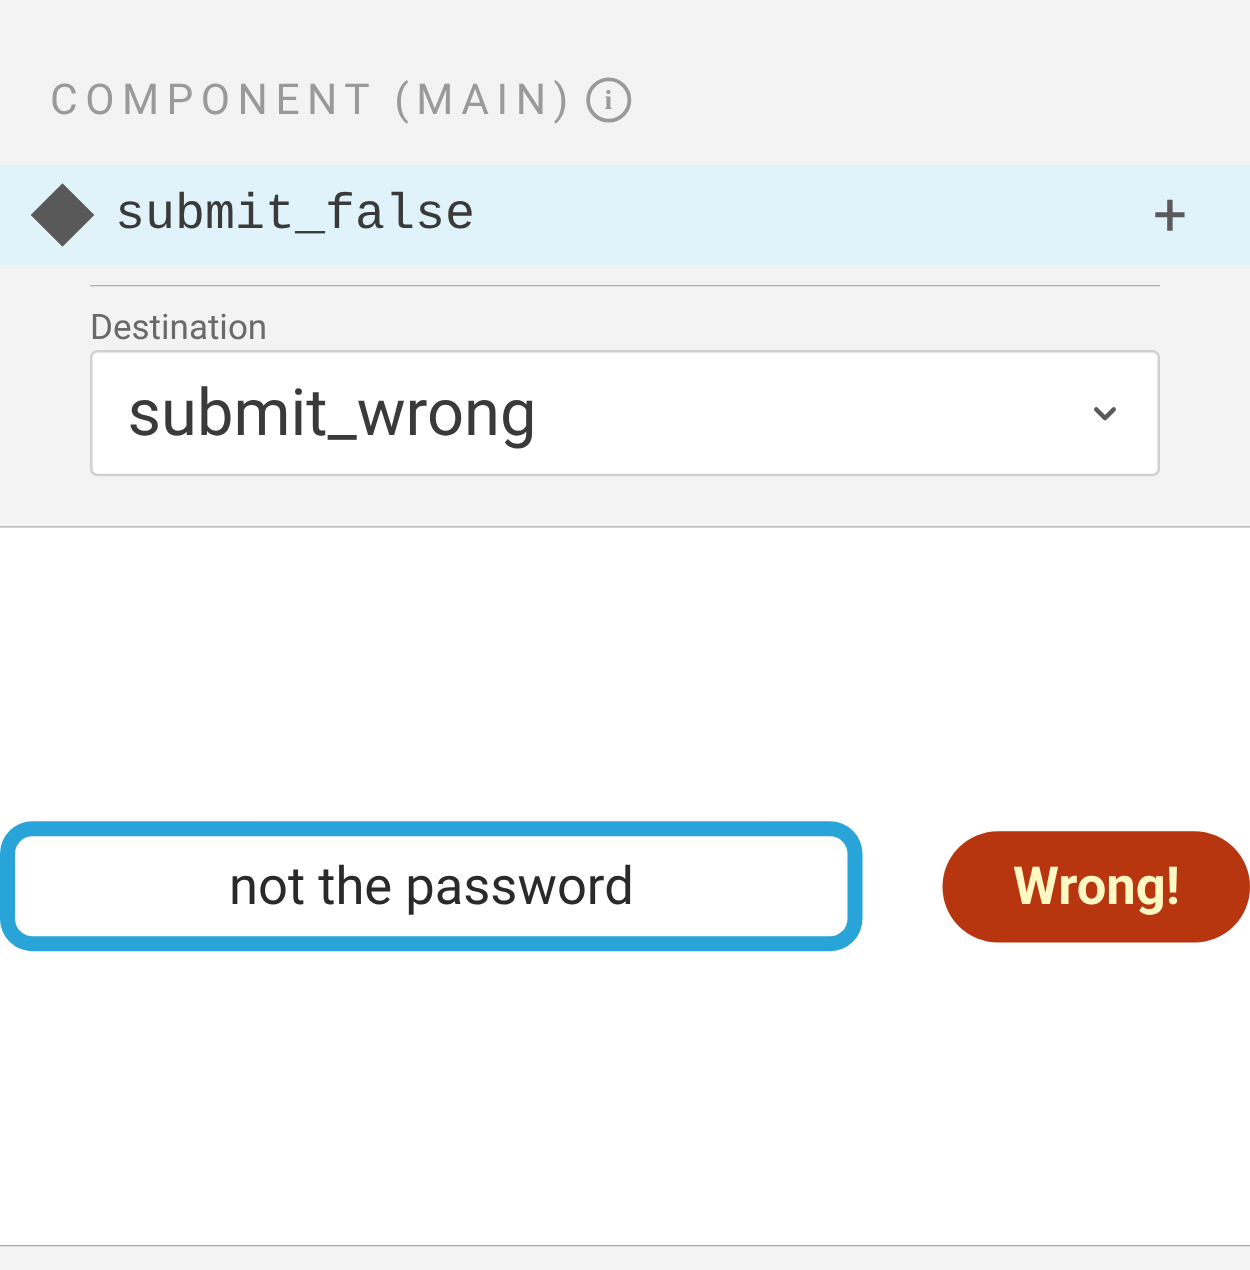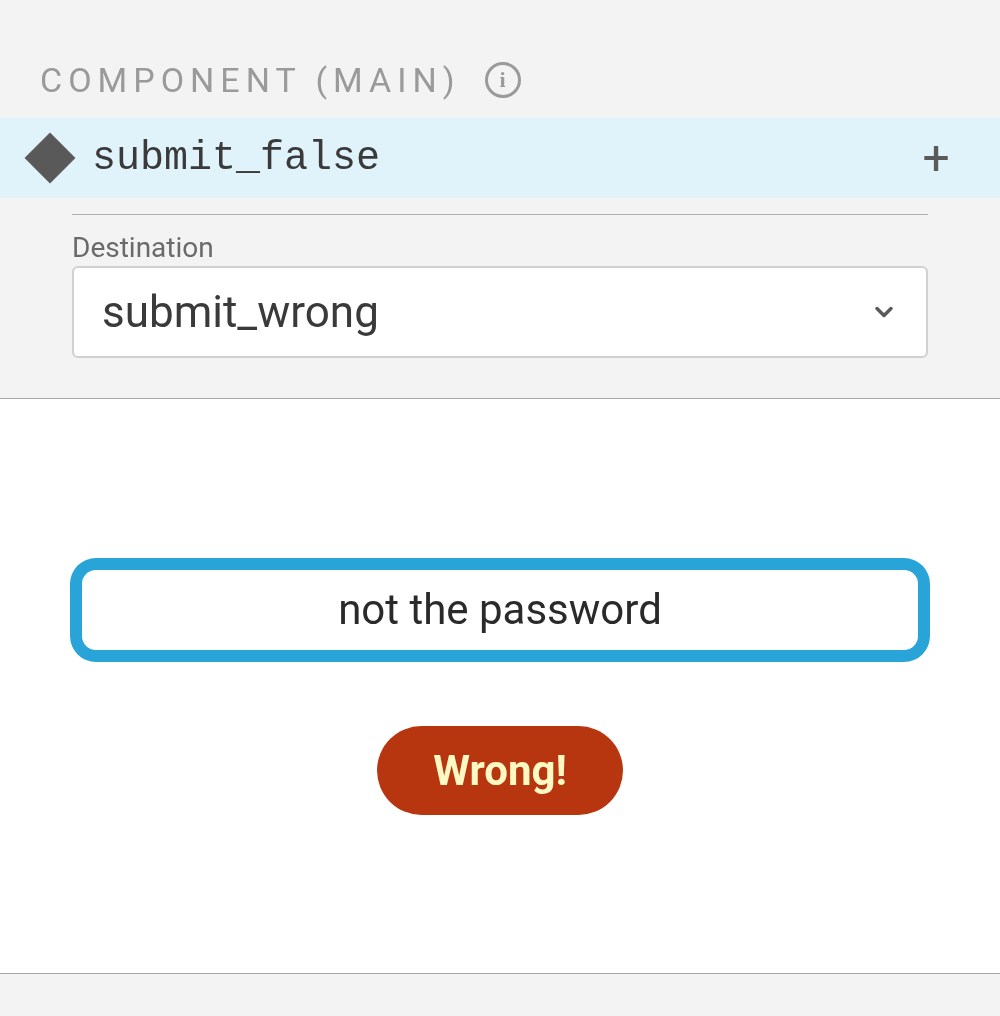--- a/index.html
+++ b/index.html
@@ -4,22 +4,22 @@
 <style>
   * { box-sizing: border-box; margin: 0; padding: 0; }
   html, body { width: 1000px; height: 1016px; font-family: -apple-system, BlinkMacSystemFont, "Segoe UI", Roboto, "Helvetica Neue", Arial, sans-serif; }
   body { background: #f3f3f3; }
 
   .top-panel { padding-top: 60px; }
 
   .section-header {
     display: flex;
     align-items: center;
-    gap: 24px;
-    padding: 0 0 18px 40px;
+    gap: 8px;
+    padding: 0 0 32px 40px;
     text-align: center;
   }
   .section-header-label {
     font-size: 34px;
     font-weight: 400;
     letter-spacing: 6px;
     color: #9a9a9a;
   }
   .info-circle {
     width: 36px; height: 36px;
@@ -78,37 +78,37 @@
   .select-box {
     background: #ffffff;
     border: 2px solid #d0d0d0;
     border-radius: 6px;
     display: flex;
     align-items: center;
     padding: 18px 28px;
     cursor: pointer;
   }
   .select-value {
-    font-size: 44px;
+    font-size: 52px;
     color: #3a3a3a;
     flex: 1;
   }
   .chevron {
     width: 28px; height: 28px;
     display: flex; align-items: center; justify-content: center;
   }
   .chevron svg { width: 28px; height: 28px; }
 
   .preview-panel {
     background: #ffffff;
     border-top: 1px solid #a8a8a8;
     border-bottom: 1px solid #a8a8a8;
     height: 576px;
     display: flex;
-    flex-direction: column;
+    flex-direction: row;
     align-items: center;
     justify-content: center;
     gap: 64px;
     position: relative;
   }
 
   .pw-input-wrap {
     width: 860px;
     background: #29a4d9;
     border-radius: 26px;

